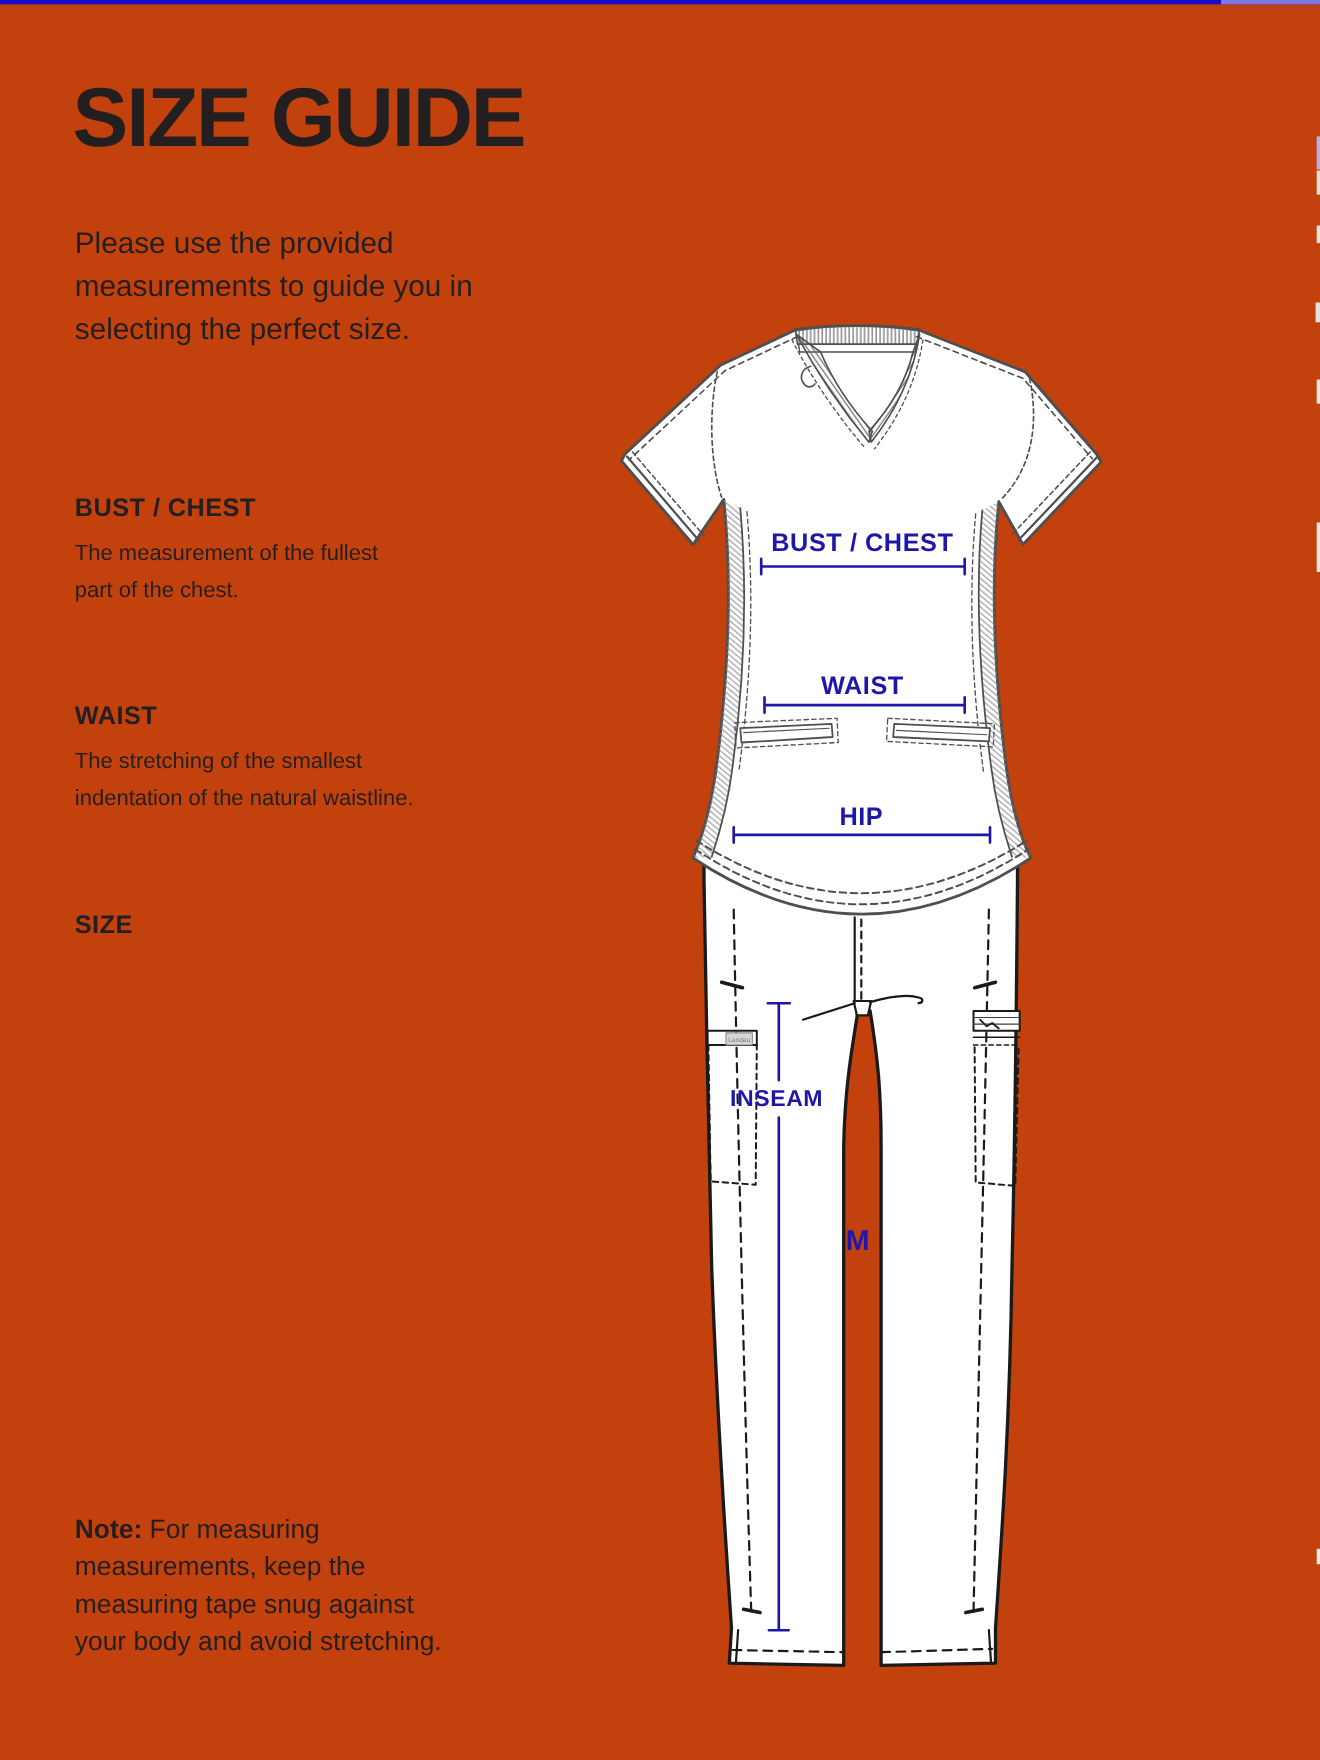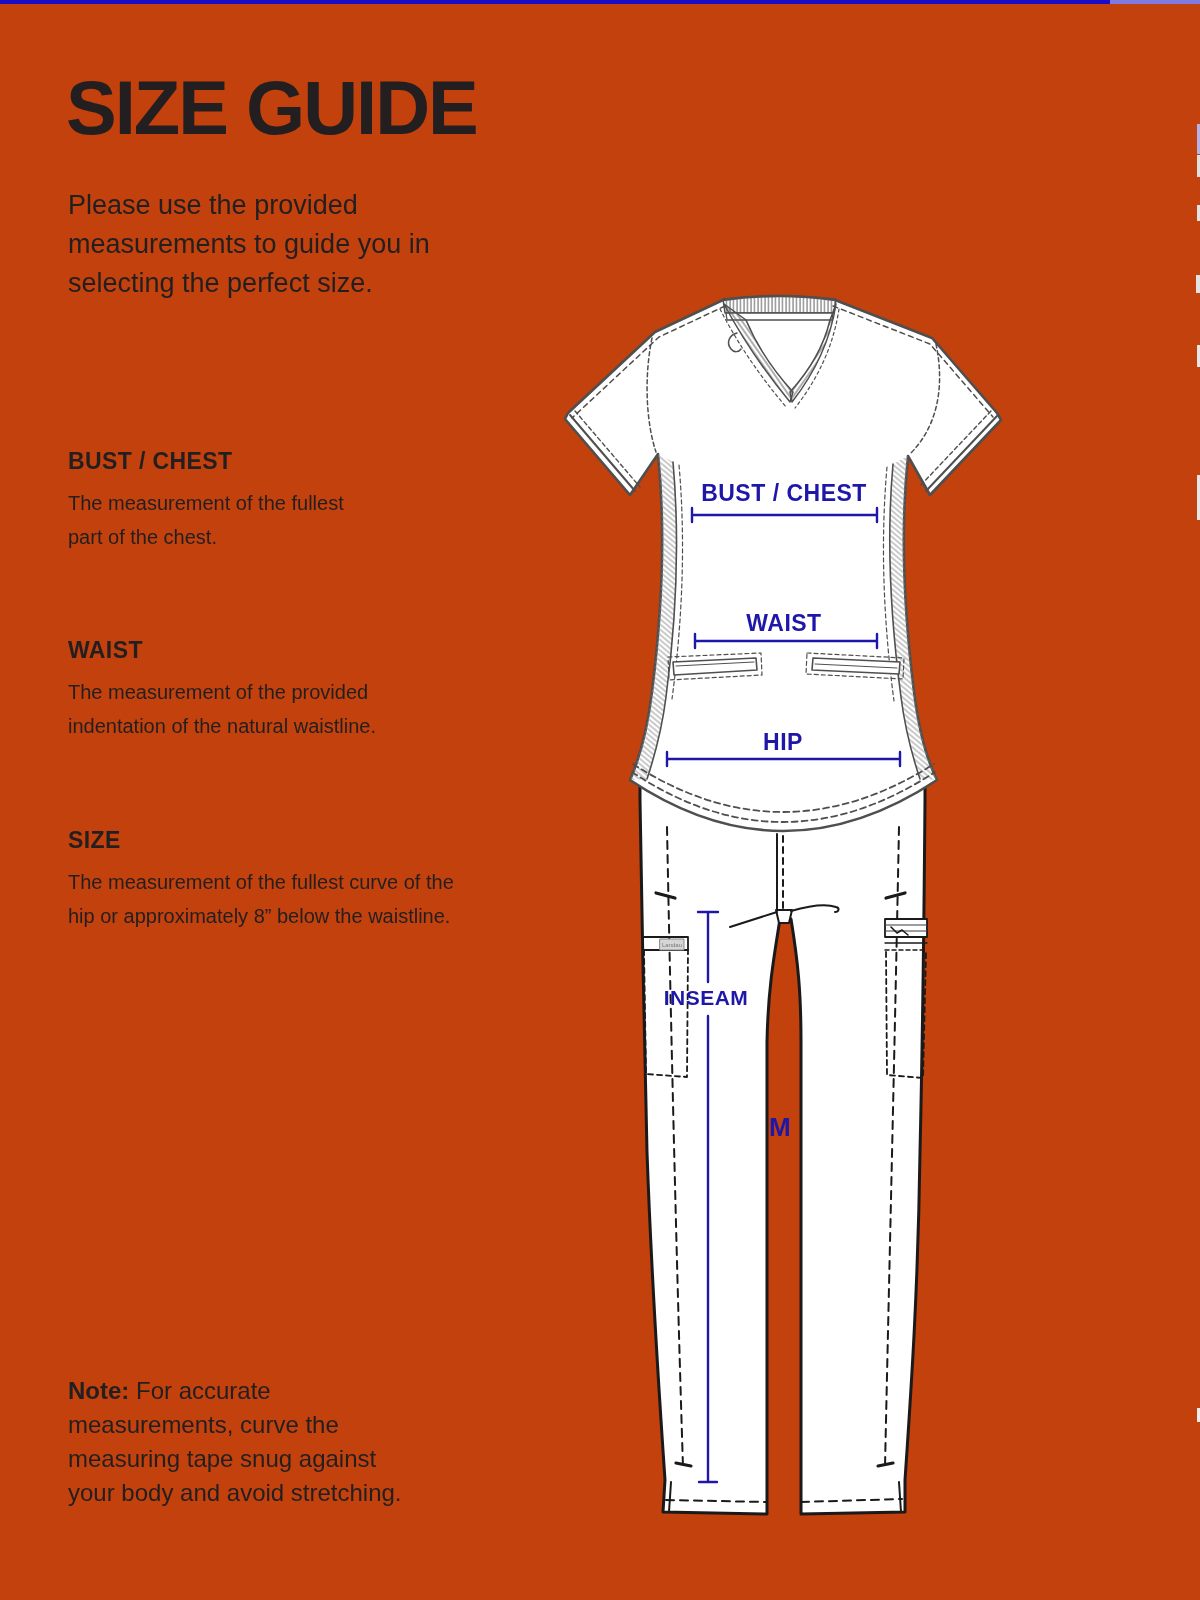--- a/index.html
+++ b/index.html
@@ -2,21 +2,21 @@
 <html><head>
 <meta charset="utf-8">
 <style>
   html,body{margin:0;padding:0;background:#fff;}
   .page{position:relative;width:1200px;height:1600px;background:#c2410c;overflow:hidden;
         font-family:"Liberation Sans","DejaVu Sans",sans-serif;color:#231f20;}
   .topbar{position:absolute;top:0;left:0;width:1200px;height:4px;background:#1b0cc6;}
   .topbar-light{position:absolute;top:0;left:1110px;width:90px;height:4px;background:#8079e2;}
   .page-title{position:absolute;left:66px;top:70px;font-size:76px;line-height:76px;
               font-weight:700;letter-spacing:-2px;margin:0;}
-  .intro{position:absolute;left:68px;top:186px;width:460px;font-size:27px;line-height:39px;margin:0;}
+  .intro{position:absolute;left:68px;top:202px;width:460px;font-size:27px;line-height:39px;margin:0;}
   .sec{position:absolute;left:68px;}
   .sec h2{font-size:23px;font-weight:700;letter-spacing:.4px;margin:0 0 11px 0;}
   .sec p{font-size:20px;line-height:34px;margin:0;}
   .sec-bust{top:448px;} .sec-bust p{width:310px;}
   .sec-waist{top:637px;} .sec-waist p{width:320px;}
   .sec-hips{top:827px;} .sec-hips p{width:390px;}
   .sec-inseam{top:1027px;} .sec-inseam p{width:365px;}
   .note{position:absolute;left:68px;top:1374px;width:352px;font-size:24px;line-height:34px;margin:0;}
   .figure{position:absolute;left:540px;top:282px;}
   svg text{font-family:"Liberation Sans","DejaVu Sans",sans-serif;}
@@ -36,30 +36,29 @@
 
   <p class="intro">Please use the provided measurements to guide you in selecting the perfect size.</p>
 
   <div class="sec sec-bust">
     <h2>BUST / CHEST</h2>
     <p>The measurement of the fullest part of the chest.</p>
   </div>
 
   <div class="sec sec-waist">
     <h2>WAIST</h2>
-    <p>The measurement of the provided indentation of the natural waistline.</p>
+    <p>The stretching of the smallest indentation of the natural waistline.</p>
   </div>
 
   <div class="sec sec-hips">
     <h2>SIZE</h2>
-    <p>The measurement of the fullest curve of the hip or approximately 8” below the waistline.</p>
-  </div>
-
-
-  <p class="note"><strong>Note:</strong> <span>For accurate measurements, curve the measuring tape snug against your body and avoid stretching.</span></p>
+  </div>
+
+
+  <p class="note"><strong>Note:</strong> <span>For measuring measurements, keep the measuring tape snug against your body and avoid stretching.</span></p>
 
   <svg class="figure" width="470" height="1256" viewBox="0 0 470 1256">
     <defs>
       <pattern id="ribV" width="3.5" height="10" patternUnits="userSpaceOnUse">
         <path d="M1,0 V10" stroke="#5f5f5f" stroke-width="1"></path>
       </pattern>
       <pattern id="ribD1" width="4" height="4" patternUnits="userSpaceOnUse" patternTransform="rotate(55)">
         <path d="M0,1 H4" stroke="#5f5f5f" stroke-width="1"></path>
       </pattern>
       <pattern id="ribD2" width="4" height="4" patternUnits="userSpaceOnUse" patternTransform="rotate(-55)">

